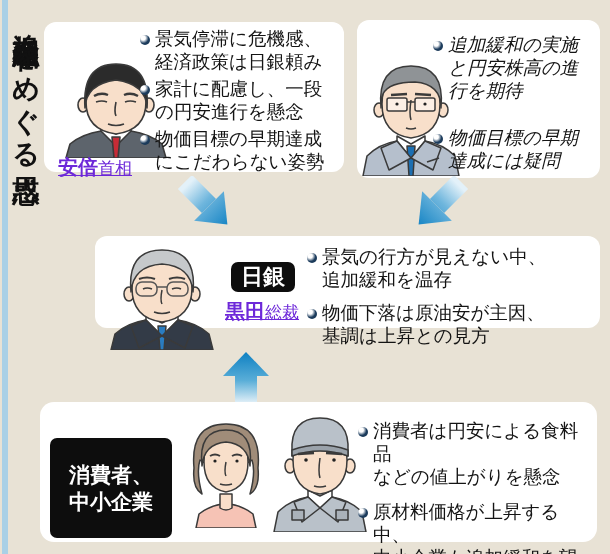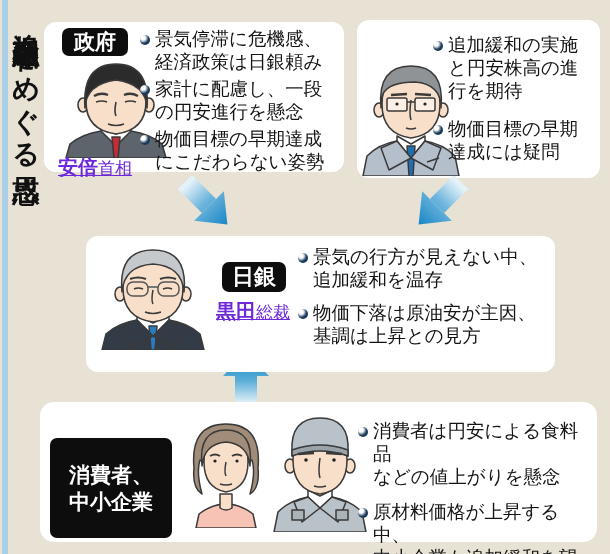--- a/index.html
+++ b/index.html
@@ -59,21 +59,20 @@
 </head>
 <body>
 
 <div class="stage">
 
   <div class="left-rule"></div>
 
   <div class="v-title">追加金融緩和をめぐる思惑</div>
 
   <div class="card" style="left:44px;top:22px;width:300px;height:150px;">
-    <div class="tag" style="left:18px;top:6px;width:66px;height:28px;font-size:21px;line-height:28px;">政府</div>
 
     <div style="position:absolute;left:12px;top:36px;">
       <svg width="122" height="100" viewBox="0 0 122 100">
         <g stroke="#3a3a3a" stroke-width="1.6" stroke-linejoin="round">
           <path d="M10,100 L14,86 Q26,76 45,73 L60,80 L75,73 Q94,76 106,86 L110,100 Z" fill="#5d646c"></path>
           <path d="M45,73 L60,88 L75,73 L75,68 L60,76 L45,68 Z" fill="#ffffff"></path>
           <path d="M56,79 L64,79 L62,100 L58,100 Z" fill="#c62b36"></path>
           <ellipse cx="27" cy="47" rx="5" ry="7" fill="#f8dfca"></ellipse>
           <ellipse cx="93" cy="47" rx="5" ry="7" fill="#f8dfca"></ellipse>
           <path d="M30,44 Q30,8 60,8 Q90,8 90,44 Q90,72 60,76 Q30,72 30,44 Z" fill="#f8dfca"></path>
@@ -131,21 +130,21 @@
           <path d="M32,41 L48,40" stroke-width="2.4"></path>
           <path d="M56,40 L72,41" stroke-width="2.4"></path>
           <circle cx="38" cy="50" r="1.6" fill="#222" stroke="none"></circle>
           <circle cx="66" cy="50" r="1.6" fill="#222" stroke="none"></circle>
           <path d="M52,46 Q50,60 52,66" fill="none"></path>
           <path d="M47,74 Q52,76 57,74" fill="none"></path>
         </g>
       </svg>
     </div>
 
-    <div class="bullets" style="left:76px;top:14px;width:160px;gap:15px;">
+    <div class="bullets" style="left:76px;top:14px;width:160px;gap:24px;font-style:italic;">
       <div class="bullet">
           <span class="dot"></span>
           <span class="btext t18">追加緩和の実施
 と円安株高の進
 行を期待</span>
         </div>
       <div class="bullet">
           <span class="dot"></span>
           <span class="btext t18">物価目標の早期
 達成には疑問</span>
@@ -194,21 +193,21 @@
             <stop offset="1" stop-color="#e9f3f9"></stop>
         </linearGradient>
       </defs>
       <g fill="url(#gC)">
         <polygon points="29,0 52,24 6,24"></polygon>
         <rect x="18" y="24" width="22" height="28"></rect>
       </g>
     </svg>
   </div>
 
-  <div class="card" style="left:86px;top:236px;width:469px;height:136px;">
+  <div class="card" style="left:95px;top:236px;width:469px;height:92px;padding-left:36px;">
 
     <div style="position:absolute;left:8px;top:6px;">
       <svg width="120" height="108" viewBox="0 0 120 108">
         <g stroke="#3a3a3a" stroke-width="1.5" stroke-linejoin="round">
           <path d="M8,108 L12,92 Q24,81 43,78 L59,86 L75,78 Q94,81 106,92 L110,108 Z" fill="#333b47"></path>
           <path d="M43,78 L59,94 L75,78 L75,73 L59,81 L43,73 Z" fill="#ffffff"></path>
           <path d="M55,84 L63,84 L61,108 L57,108 Z" fill="#2a7cc0"></path>
           <path d="M43,78 L59,94 L36,106 L28,84 Z" fill="#333b47"></path>
           <path d="M75,78 L59,94 L82,106 L90,84 Z" fill="#333b47"></path>
           <ellipse cx="26" cy="52" rx="5" ry="7" fill="#f8dfca"></ellipse>

